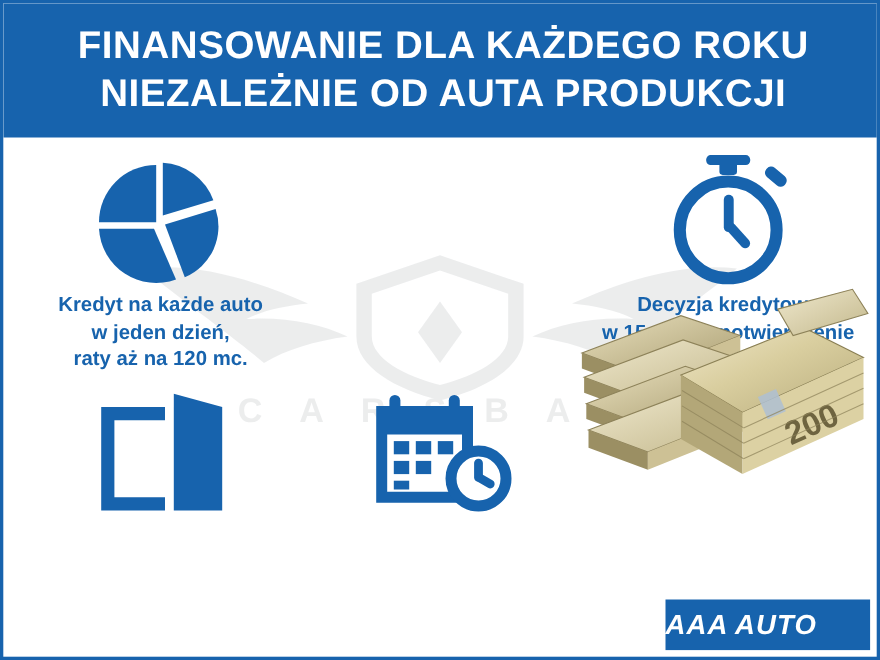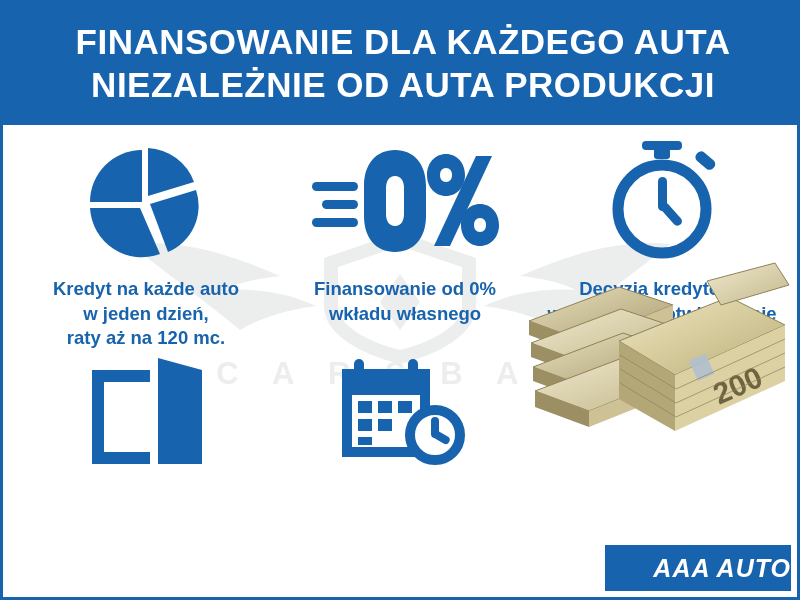--- a/index.html
+++ b/index.html
@@ -74,21 +74,21 @@
     display: flex;
     align-items: center;
     justify-content: center;
   }
   .cell .caption {
     font-size: 18.5px;
     font-weight: bold;
     line-height: 1.33;
     color: #1763ad;
     white-space: pre-line;
-    margin-top: 16px;
+    margin-top: 4px;
   }
   
   #cell-0 { left: 18px;  top: 12px;  width: 250px; }
   #cell-1 { left: 278px; top: 12px;  width: 248px; }
   #cell-2 { left: 528px; top: 12px;  width: 262px; }
   
   #cell-3 { left: 18px;  top: 222px; width: 250px; }
   #cell-4 { left: 278px; top: 222px; width: 248px; }
 
   
@@ -100,37 +100,37 @@
   .money svg { display: block; }
 
   
   .logo {
     position: absolute;
     right: 6px; bottom: 6px;
     width: 186px; height: 46px;
     background: #1763ad;
     display: flex;
     align-items: center;
-    justify-content: flex-end;
+    justify-content: flex-start;
   }
   .logo-text {
     color: #ffffff;
     font-size: 25px;
     font-weight: bold;
     font-style: italic;
     letter-spacing: 1px;
   }
 </style>
 </head>
 <body>
 
 <div class="poster">
 
   <div class="header">
-    <div class="header-line">FINANSOWANIE DLA KAŻDEGO AUTA</div>
+    <div class="header-line">FINANSOWANIE DLA KAŻDEGO ROKU</div>
     <div class="header-line">NIEZALEŻNIE OD AUTA PRODUKCJI</div>
   </div>
 
   <div class="watermark">
     <div class="wm-shield">
       <svg viewBox="0 0 560 150" width="560" height="150">
         <g fill="#c9ccce">
 
           <path d="M10 30 C60 25 110 40 160 62 C140 64 120 68 104 76 C140 74 170 80 196 92 C166 96 140 104 120 116 C92 92 44 58 10 30 Z"></path>
 
@@ -156,42 +156,20 @@
             <path d="M66 62 L112 48 A50 50 0 0 1 84 110 Z"></path>
             <path d="M56 66 L6 66 A52 52 0 0 0 76 112 Z"></path>
           </g>
         </svg>
       </div>
       <div class="caption">Kredyt na każde auto
 w jeden dzień,
 raty aż na 120 mc.</div>
     </div>
 
-    <div class="cell" id="cell-1">
-      <div class="icon">
-        <svg width="190" height="110" viewBox="0 0 190 110">
-          <g fill="#1763ad">
-            <rect x="2" y="36" width="46" height="9" rx="4.5"></rect>
-            <rect x="12" y="54" width="36" height="9" rx="4.5"></rect>
-            <rect x="2" y="72" width="46" height="9" rx="4.5"></rect>
-
-            <path d="M85 4 C104 4 116 18 116 40 L116 70 C116 92 104 106 85 106 C66 106 54 92 54 70 L54 40 C54 18 66 4 85 4 Z
-                     M85 30 C79 30 76 35 76 42 L76 68 C76 75 79 80 85 80 C91 80 94 75 94 68 L94 42 C94 35 91 30 85 30 Z"></path>
-
-            <path d="M182 10 L140 100 L124 100 L166 10 Z"></path>
-            <path d="M136 8 C147 8 155 17 155 29 C155 41 147 50 136 50 C125 50 117 41 117 29 C117 17 125 8 136 8 Z
-                     M136 22 C132 22 130 25 130 29 C130 33 132 36 136 36 C140 36 142 33 142 29 C142 25 140 22 136 22 Z"></path>
-            <path d="M170 58 C181 58 189 67 189 79 C189 91 181 100 170 100 C159 100 151 91 151 79 C151 67 159 58 170 58 Z
-                     M170 72 C166 72 164 75 164 79 C164 83 166 86 170 86 C174 86 176 83 176 79 C176 75 174 72 170 72 Z"></path>
-          </g>
-        </svg>
-      </div>
-      <div class="caption">Finansowanie od 0%
-wkładu własnego</div>
-    </div>
 
     <div class="cell" id="cell-2">
       <div class="icon">
         <svg width="120" height="120" viewBox="0 0 120 120">
           <g fill="none" stroke="#1763ad" stroke-width="11">
             <circle cx="60" cy="68" r="44"></circle>
           </g>
           <g fill="#1763ad">
             <rect x="52" y="2" width="16" height="16" rx="3"></rect>
             <rect x="40" y="0" width="40" height="9" rx="4"></rect>

